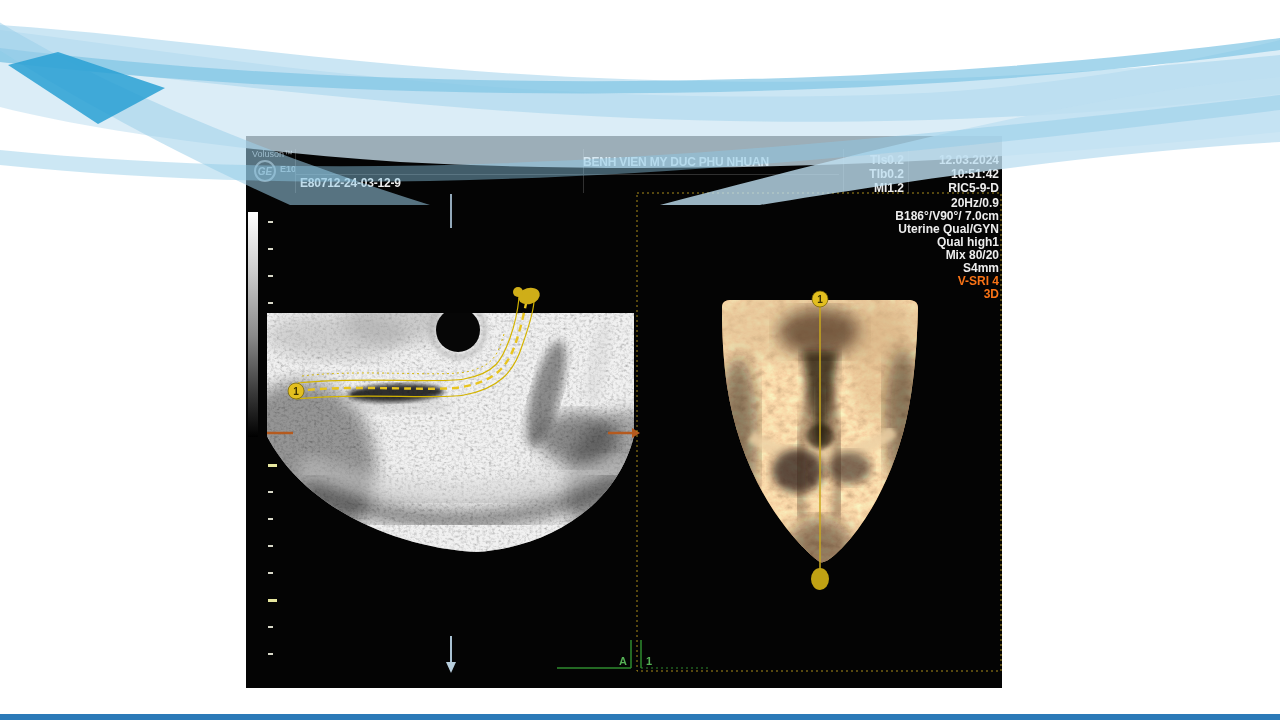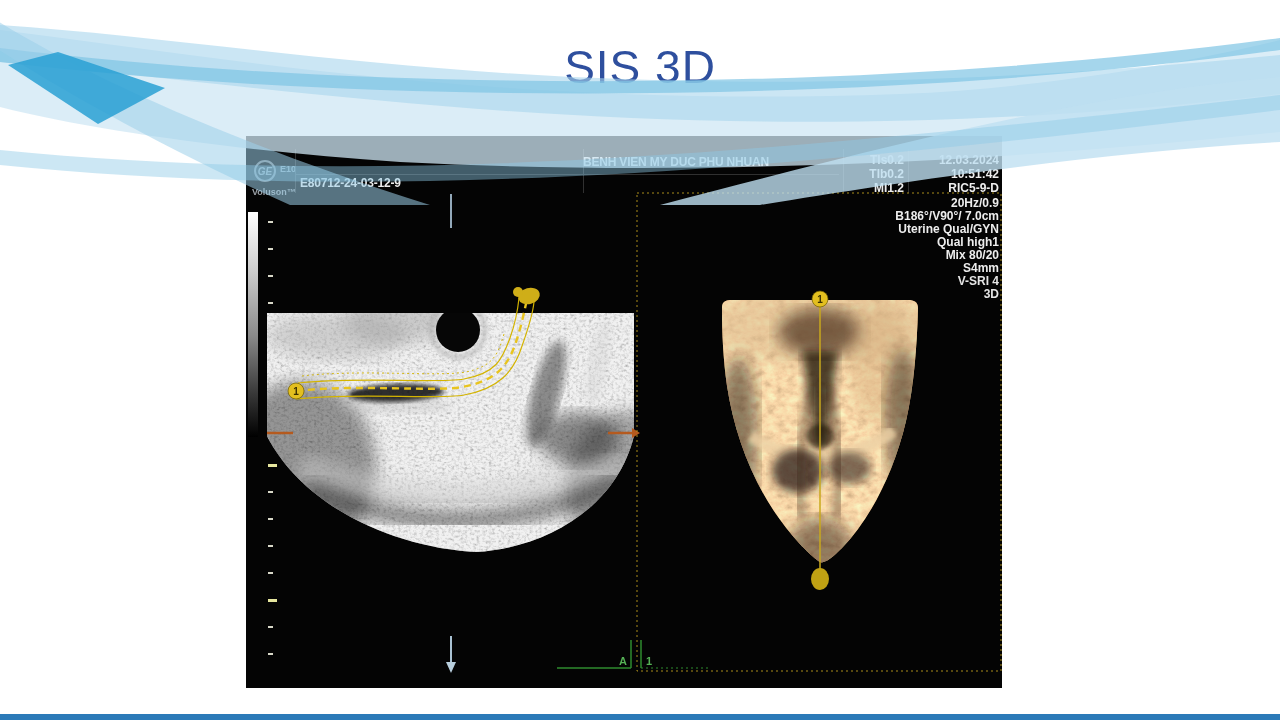--- a/index.html
+++ b/index.html
@@ -7,49 +7,48 @@
     position:relative;width:1280px;height:720px;background:#ffffff;overflow:hidden;
     font-family:"Liberation Sans",sans-serif;border-right:1px solid #d5d5d5;
   }
   .title{
     position:absolute;top:40px;left:0;width:100%;text-align:center;
     font-size:46px;font-weight:400;color:#2e4f9e;letter-spacing:1px;
   }
   
   .us{position:absolute;left:246px;top:136px;width:756px;height:552px;background:#040404;color:#ededed;}
   .us .txt{position:absolute;font-weight:700;font-size:12px;letter-spacing:-0.2px;white-space:pre;}
-  .brand{position:absolute;left:6px;top:13px;color:#9aa0a6;font-size:9px;font-weight:700;margin-top:38px;}
+  .brand{position:absolute;left:6px;top:13px;color:#9aa0a6;font-size:9px;font-weight:400;}
   .gelogo{position:absolute;left:8px;top:24px;width:18px;height:18px;border:2px solid #82878c;border-radius:50%;
           color:#9aa0a6;font-family:Liberation Sans, sans-serif;font-style:italic;font-size:10px;font-weight:700;
           display:flex;align-items:center;justify-content:center;}
   .model{position:absolute;left:34px;top:28px;color:#9aa0a6;font-size:9px;font-weight:700;}
   .hline{position:absolute;height:1px;background:#303030;}
   .vline{position:absolute;width:1px;background:#303030;}
   .examid{left:54px;top:40px;font-size:13px;}
   .hosp{left:337px;top:19px;width:256px;text-align:left;font-size:13px;}
   .idxrow{position:absolute;left:604px;width:54px;display:flex;justify-content:flex-end;font-weight:700;font-size:12px;}
   .dt{position:absolute;left:624px;width:129px;text-align:right;font-weight:700;font-size:12px;}
   .param{position:absolute;left:500px;width:253px;text-align:right;font-weight:700;font-size:12px;}
-  .param.active{color:#e5e5e5;}
+  .param.active{color:#f97316;}
   .graybar{position:absolute;left:2px;top:76px;width:10px;height:225px;
            background:linear-gradient(#ffffff 0%,#cfcfcf 25%,#8a8a8a 55%,#3a3a3a 80%,#000 100%);}
   .ruler{position:absolute;left:22px;top:0;width:10px;height:552px;}
   .tick{position:absolute;left:0;width:5px;height:2px;background:#d8d8c8;}
   .tick.big{width:9px;height:3px;background:#e6e69e;}
   svg{position:absolute;left:0;top:0;}
   
   .waves{position:absolute;left:0;bottom:6px;width:1280px;height:205px;}
   .footerbar{position:absolute;left:0;bottom:0;width:100%;height:6px;background:#2b7ab8;}
 </style>
 </head>
 <body>
 
 <div class="slide">
 
-  <div class="title">SIS 3D</div>
 
   <div class="us">
 
     <div class="brand">Voluson™</div>
     <div class="gelogo">GE</div>
     <div class="model">E10</div>
 
     <div class="hline" style="left:49px;top:38px;width:544px"></div>
     <div class="vline" style="left:49px;top:13px;height:44px"></div>
     <div class="vline" style="left:337px;top:13px;height:44px"></div>

